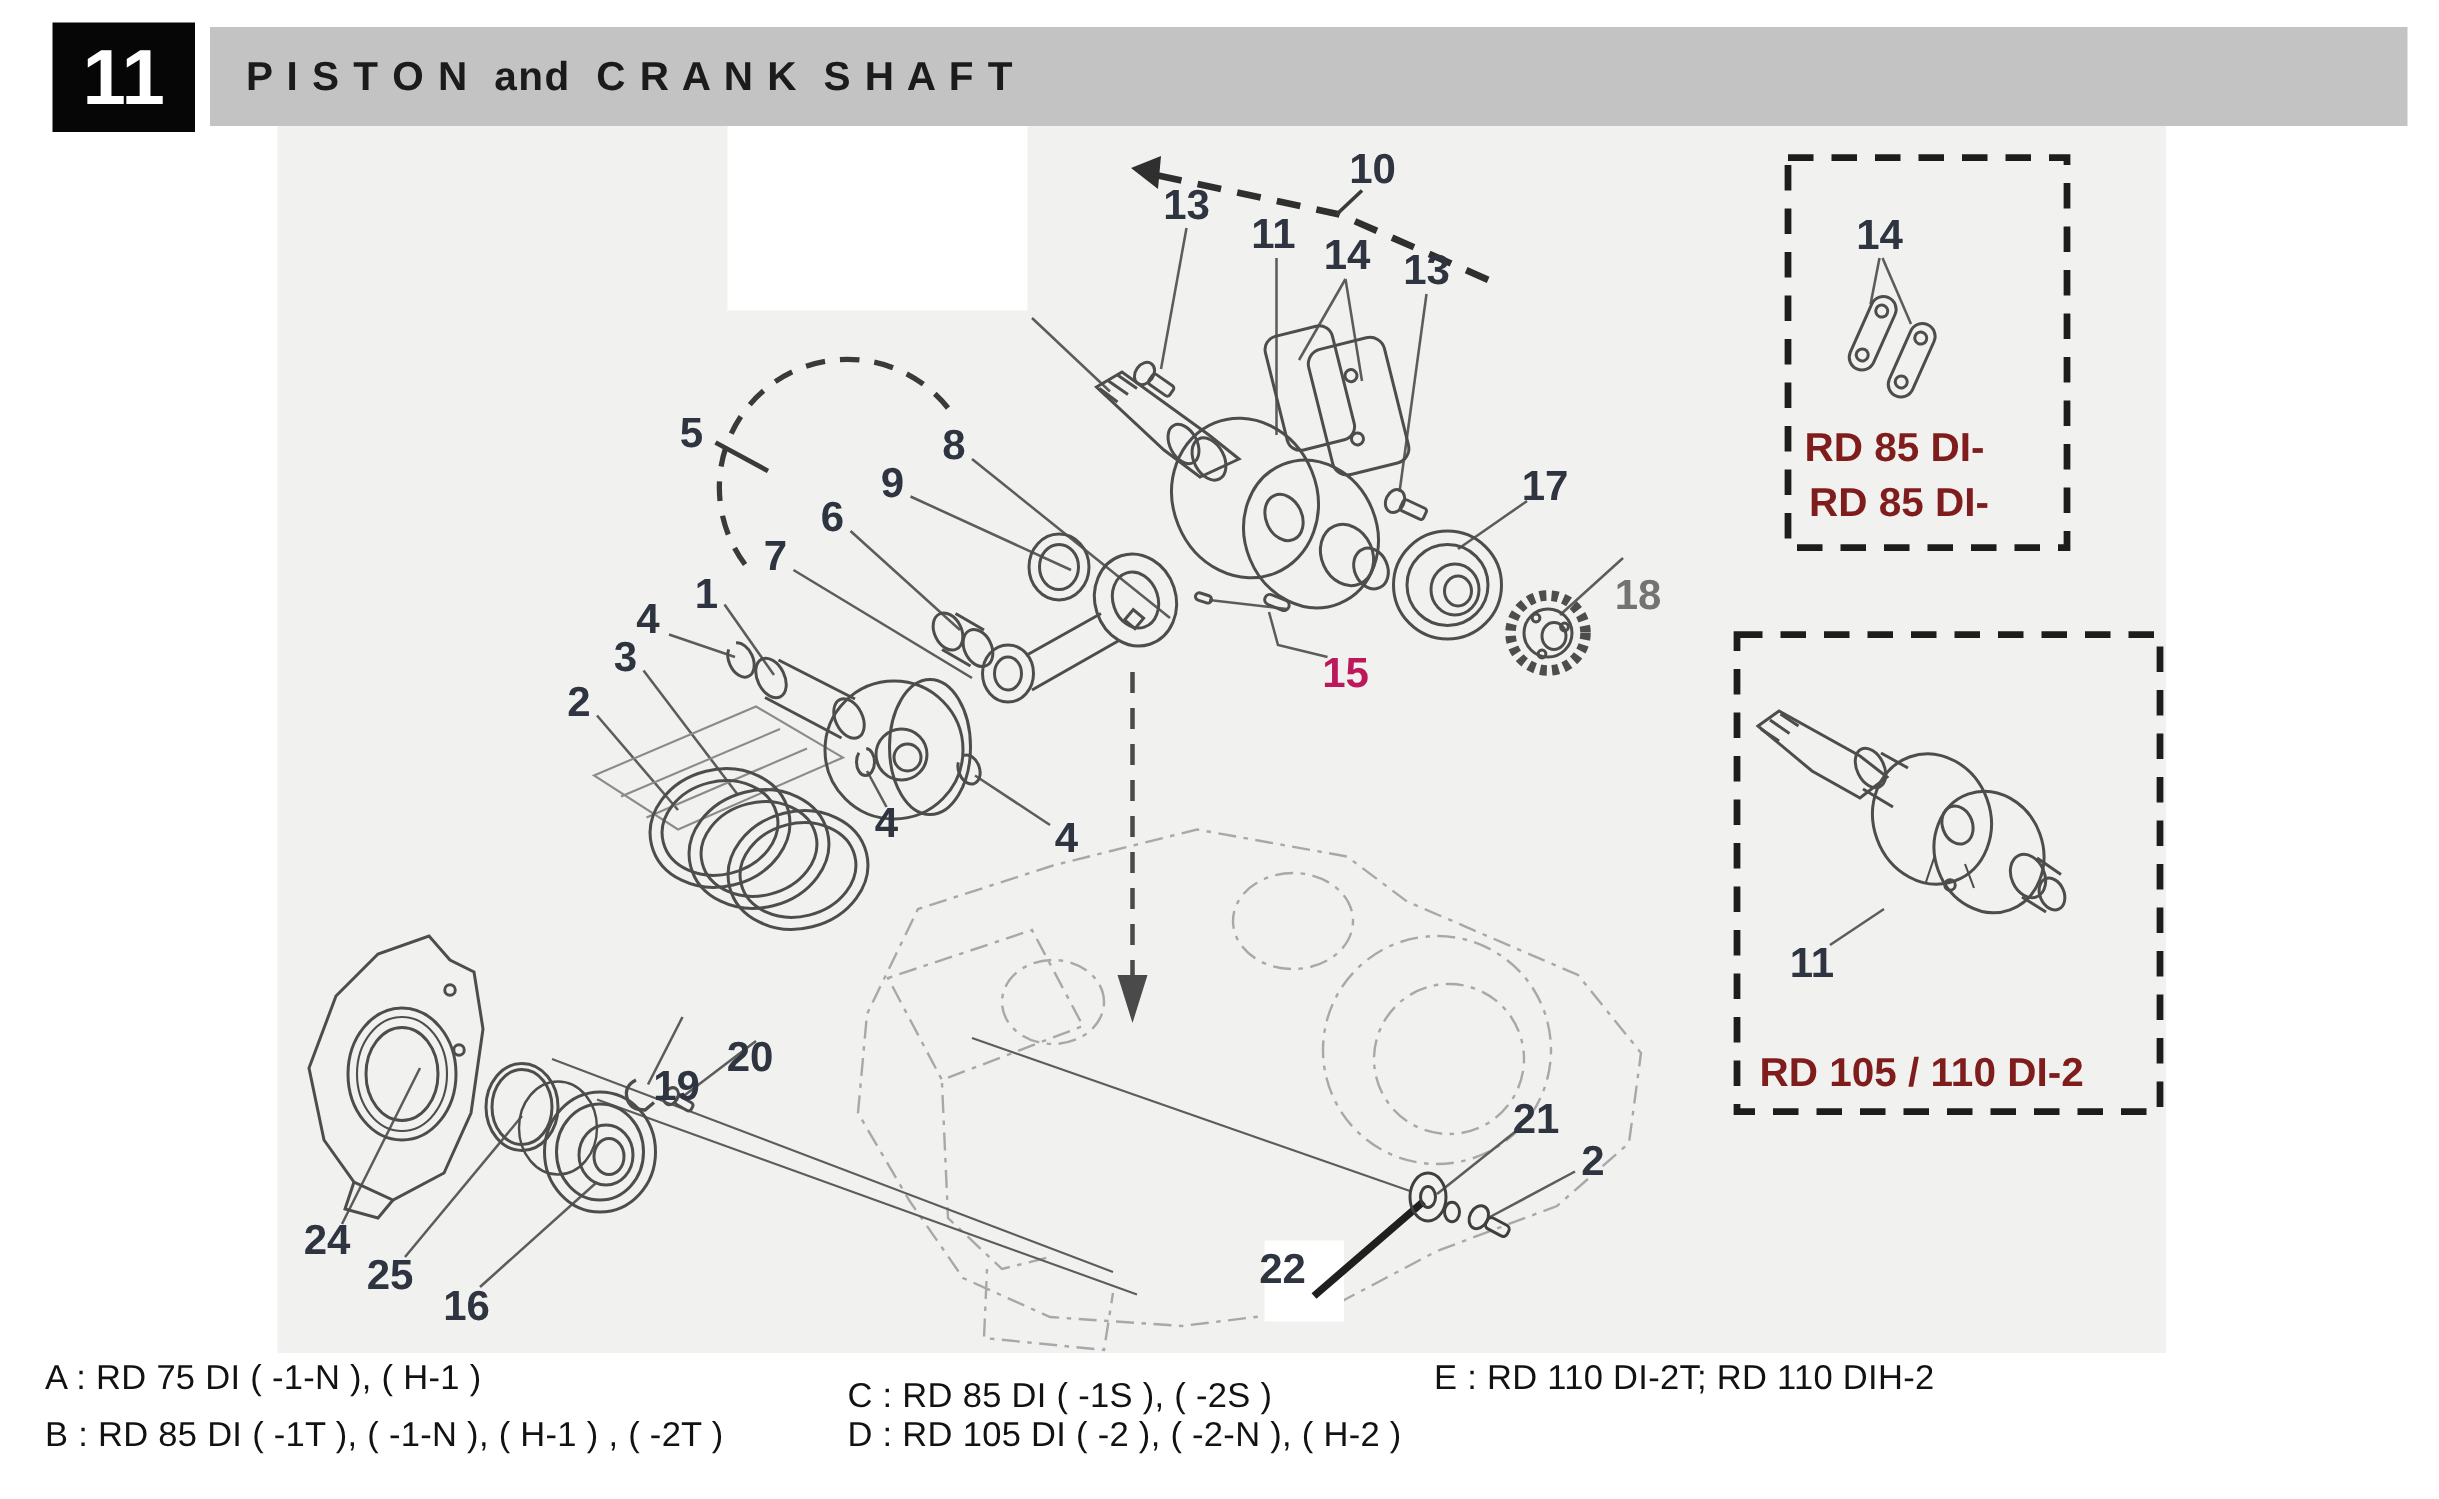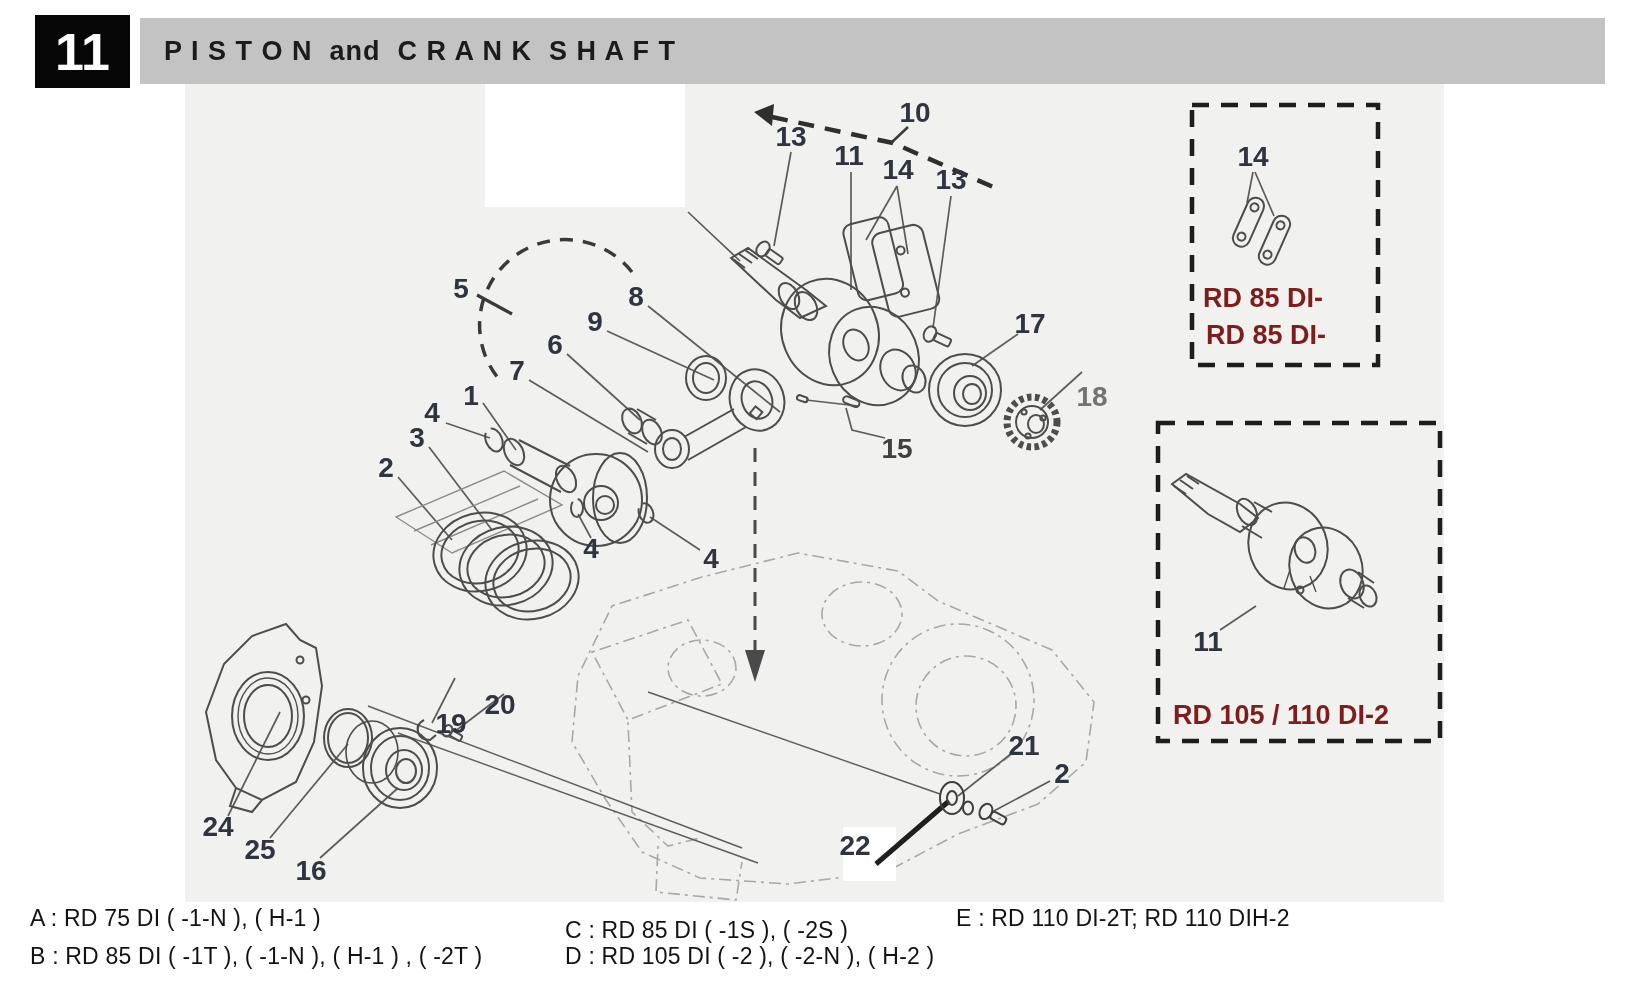--- a/index.html
+++ b/index.html
@@ -254,21 +254,21 @@
       <span class="callout" style="left: 636px; top: 297px; color: rgb(46, 52, 64);">8</span>
       <span class="callout" style="left: 595px; top: 322px; color: rgb(46, 52, 64);">9</span>
       <span class="callout" style="left: 555px; top: 345px; color: rgb(46, 52, 64);">6</span>
       <span class="callout" style="left: 517px; top: 371px; color: rgb(46, 52, 64);">7</span>
       <span class="callout" style="left: 471px; top: 396px; color: rgb(46, 52, 64);">1</span>
       <span class="callout" style="left: 432px; top: 413px; color: rgb(46, 52, 64);">4</span>
       <span class="callout" style="left: 417px; top: 438px; color: rgb(46, 52, 64);">3</span>
       <span class="callout" style="left: 386px; top: 468px; color: rgb(46, 52, 64);">2</span>
       <span class="callout" style="left: 1030px; top: 324px; color: rgb(46, 52, 64);">17</span>
       <span class="callout" style="left: 1092px; top: 362px; color: #737373; margin-top: 35px;">18</span>
-      <span class="callout" style="left: 897px; top: 449px; color: #404040;">15</span>
+      <span class="callout" style="left: 897px; top: 449px; color: #be185d;">15</span>
       <span class="callout" style="left: 591px; top: 549px; color: rgb(46, 52, 64);">4</span>
       <span class="callout" style="left: 711px; top: 559px; color: rgb(46, 52, 64);">4</span>
       <span class="callout" style="left: 451px; top: 688px; color: rgb(46, 52, 64); margin-top: 36px;">19</span>
       <span class="callout" style="left: 500px; top: 705px; color: rgb(46, 52, 64);">20</span>
       <span class="callout" style="left: 218px; top: 827px; color: rgb(46, 52, 64);">24</span>
       <span class="callout" style="left: 260px; top: 850px; color: rgb(46, 52, 64);">25</span>
       <span class="callout" style="left: 311px; top: 871px; color: rgb(46, 52, 64);">16</span>
       <span class="callout" style="left: 1024px; top: 746px; color: rgb(46, 52, 64);">21</span>
       <span class="callout" style="left: 1062px; top: 774px; color: rgb(46, 52, 64);">2</span>
       <span class="callout" style="left: 855px; top: 846px; color: rgb(46, 52, 64);">22</span>

